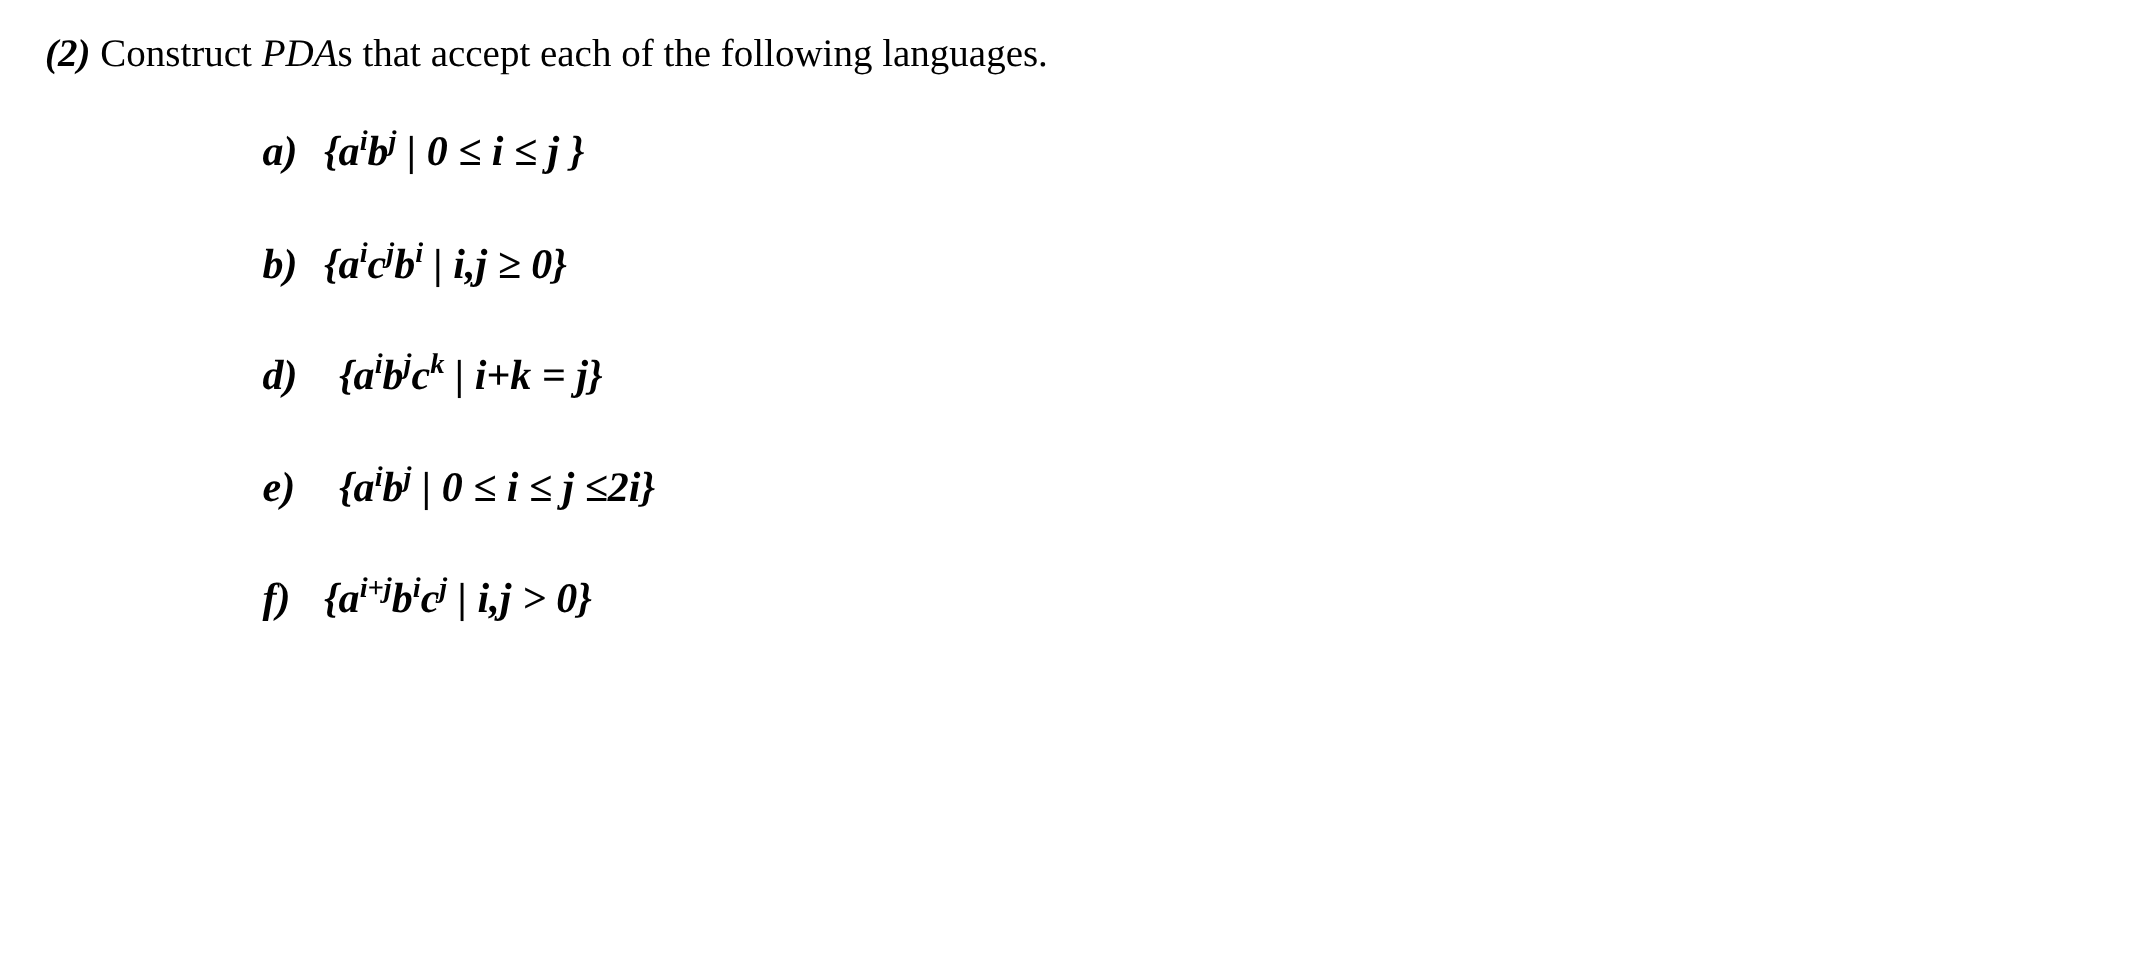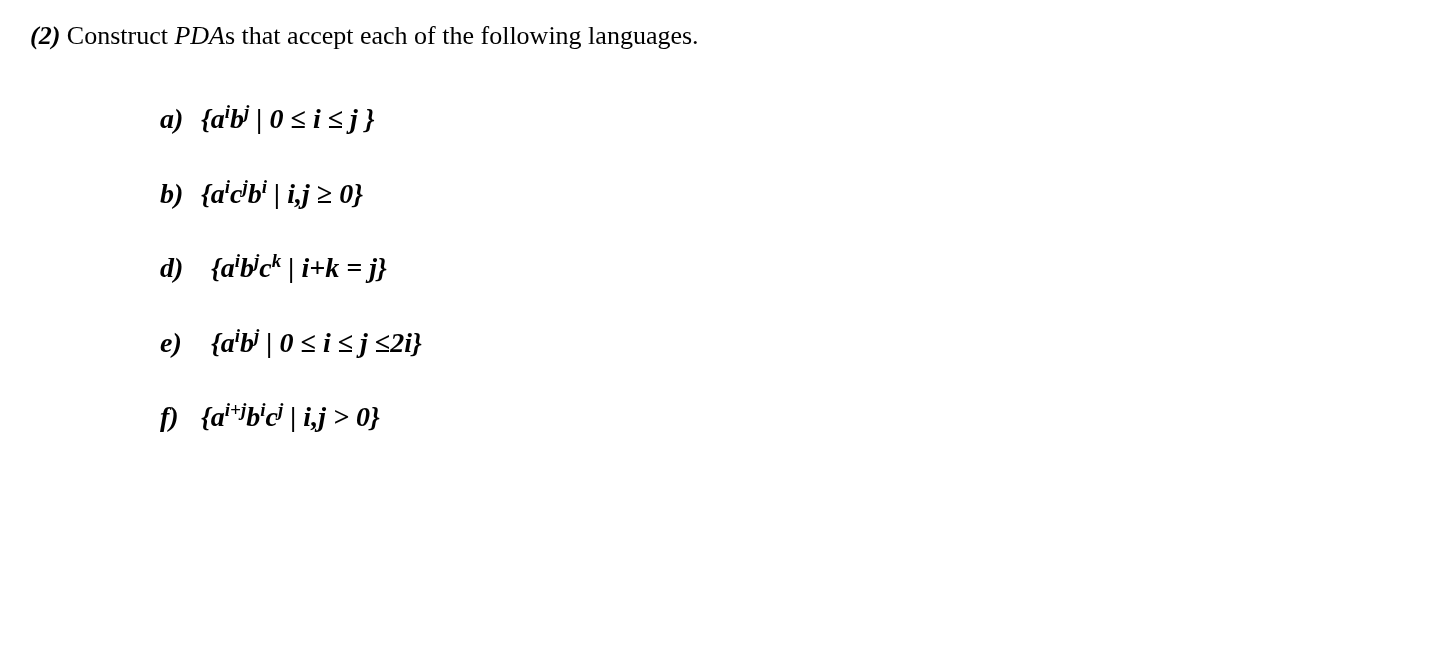--- a/index.html
+++ b/index.html
@@ -6,39 +6,40 @@
       font-family: "Times New Roman", Times, serif;
       font-size: 26px;
       color: #000;
       background: #fff;
       margin: 0;
       padding: 18px 30px;
       width: 1434px;
       box-sizing: border-box;
     }
     .question-line {
-      margin-bottom: 47px;
+      margin-bottom: 30px;
       line-height: 1.4;
     }
     .question-num {
       font-style: italic;
       font-weight: bold;
     }
     .pda {
       font-style: italic;
     }
     .items {
       margin-left: 130px;
     }
     .item {
       font-style: italic;
       font-weight: bold;
       font-size: 28px;
       margin-bottom: 38px;
       line-height: 1.3;
+      margin-left: 15px;
     }
     .label {
       display: inline-block;
       min-width: 34px;
     }
     .label-wide {
       display: inline-block;
       min-width: 44px;
     }
     sup {

